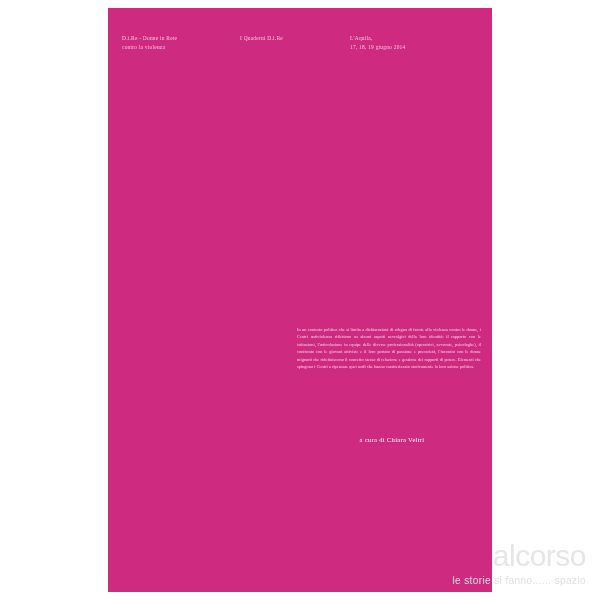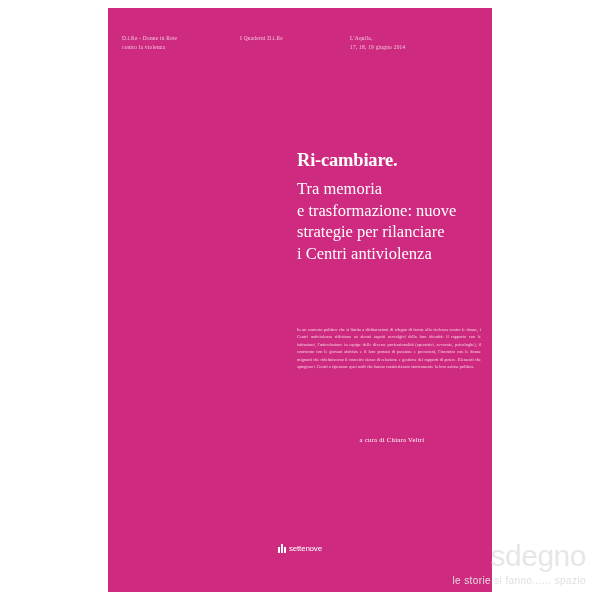--- a/index.html
+++ b/index.html
@@ -167,45 +167,28 @@
       </div>
       <div class="col col2">
         <span class="line">I Quaderni D.i.Re</span>
       </div>
       <div class="col col3">
         <span class="line">L'Aquila,</span>
         <span class="line">17, 18, 19 giugno 2014</span>
       </div>
     </div>
 
-    <div class="title-block">
-      <h1 class="title-main">Ri-cambiare.</h1>
-      <div class="subtitle">
-        <span class="l">Tra memoria</span>
-        <span class="l">e trasformazione: nuove</span>
-        <span class="l">strategie per rilanciare</span>
-        <span class="l">i Centri antiviolenza</span>
-      </div>
-    </div>
 
     <div class="abstract">
       <p>In un contesto politico che si limita a dichiarazioni di sdegno di fronte alla violenza contro le donne, i Centri antiviolenza riflettono su alcuni aspetti nevralgici della loro identità: il rapporto con le istituzioni, l'articolazione in equipe delle diverse professionalità (operatrici, avvocate, psicologhe), il confronto con le giovani attiviste e il loro portato di passione e precarietà, l'incontro con le donne migranti che ridefiniscono il concetto stesso di relazione e gestione dei rapporti di potere. Elementi che spingono i Centri a ripensare quei nodi che hanno caratterizzato storicamente la loro azione politica.</p>
     </div>
 
     <div class="credit">a cura di Chiara Veltri</div>
 
-    <div class="publisher">
-      <span class="bars">
-        <i class="short"></i>
-          <i></i>
-          <i class="short"></i>
-      </span>
-      <span class="name">settenove</span>
-    </div>
 
   </div>
 
   <div class="brand">
-    <div class="brand-name">sdegno</div>
+    <div class="brand-name">alcorso</div>
     <div class="brand-tag">le storie si fanno...... spazio</div>
   </div>
 
 </div>
 
 </body></html>

